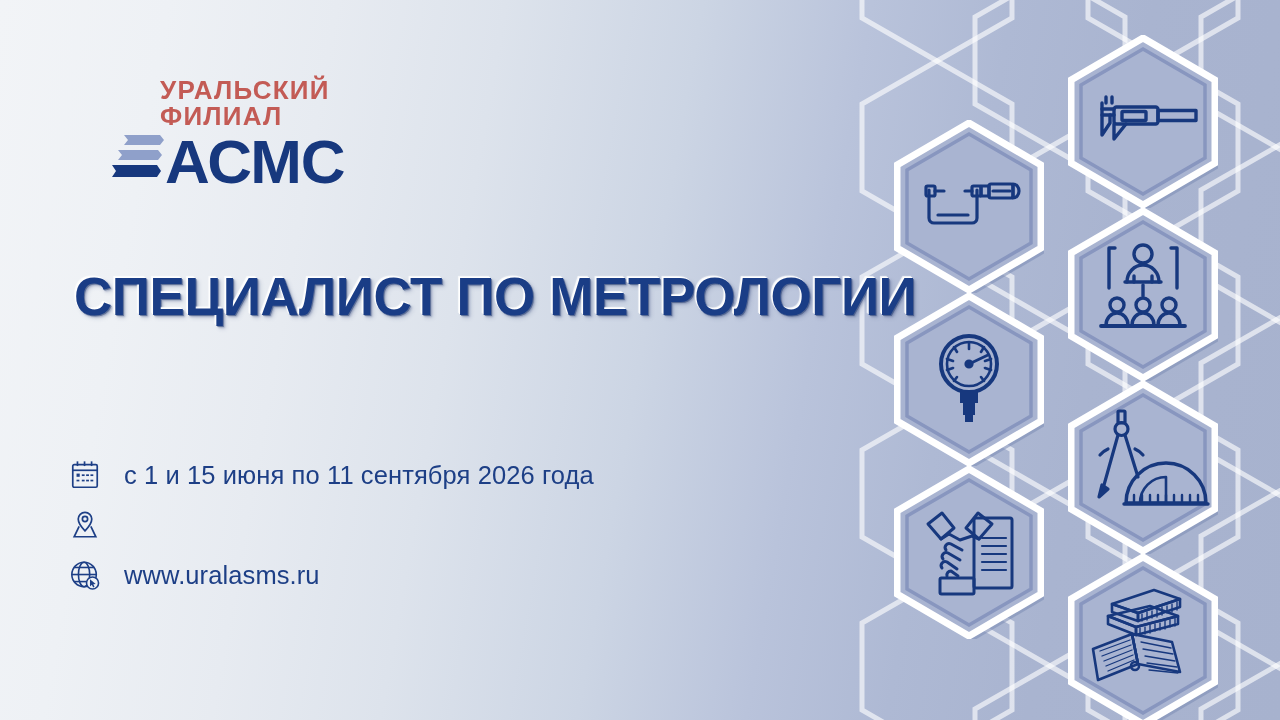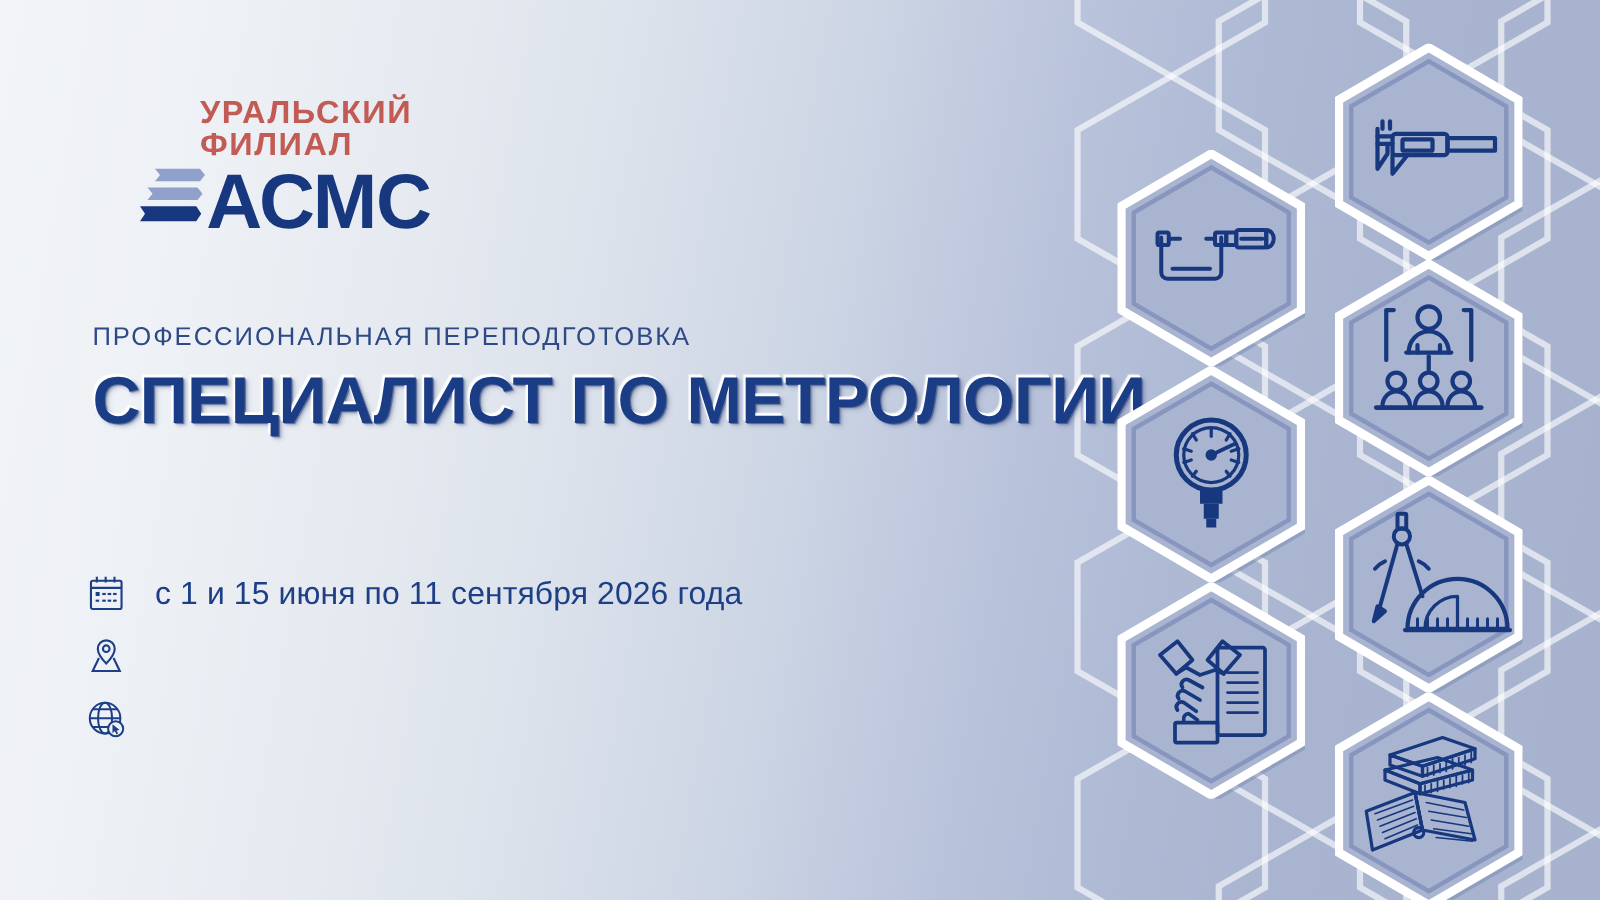--- a/index.html
+++ b/index.html
@@ -202,21 +202,20 @@
         <svg class="logo-books" viewBox="0 0 62 56">
           <path d="M16 5 L52 5 L56 10 L52 15 L16 15 L20 10 Z" fill="#8fa0ca"></path>
           <path d="M10 20 L50 20 L54 25 L50 30 L10 30 L14 25 Z" fill="#8fa0ca"></path>
           <path d="M4 35 L49 35 L53 41 L49 47 L4 47 L8 41 Z" fill="#17387e"></path>
         </svg>
         <div class="logo-acms">АСМС</div>
       </div>
     </div>
 
     <div class="headline-wrap">
-      <p class="kicker">ПРОФЕССИОНАЛЬНАЯ ПЕРЕПОДГОТОВКА</p>
       <h1 class="headline">СПЕЦИАЛИСТ ПО МЕТРОЛОГИИ</h1>
     </div>
 
     <div class="info-list">
 
       <div class="info-row">
         <span class="info-ico">
           <svg viewBox="0 0 34 34" width="32" height="32" fill="none" stroke="#1d3f86" stroke-width="1.8">
             <line x1="9" y1="2.5" x2="9" y2="7.5"></line>
             <line x1="16.5" y1="2.5" x2="16.5" y2="7.5"></line>
@@ -253,20 +252,21 @@
           <svg viewBox="0 0 34 34" width="32" height="32" fill="none" stroke="#1d3f86" stroke-width="1.7">
             <circle cx="16" cy="16.5" r="13"></circle>
             <ellipse cx="16" cy="16.5" rx="6" ry="13"></ellipse>
             <line x1="3" y1="16.5" x2="29" y2="16.5"></line>
             <line x1="5.2" y1="9" x2="26.8" y2="9"></line>
             <line x1="5.2" y1="24" x2="26.8" y2="24"></line>
             <circle cx="25" cy="25.5" r="6.4" fill="#eef1f6" stroke="#1d3f86"></circle>
             <path d="M22.3 21.6 L22.3 29.3 L24.3 27.4 L25.7 30.3 L27.1 29.6 L25.8 26.9 L28.4 26.6 Z" fill="#1d3f86" stroke="none"></path>
           </svg>
         </span>
+        <span class="info-text">www.uralasms.ru</span>
       </div>
 
     </div>
   </div>
 
   <div class="hex-panel">
 
     <div class="hexcell" style="left:188px; top:35px;">
       <svg viewBox="0 0 150 173">
         <polygon points="75,3 147,45 147,128 75,170 3,128 3,45" fill="#7b8cb5" opacity="0.55" transform="translate(4,5)"></polygon>

